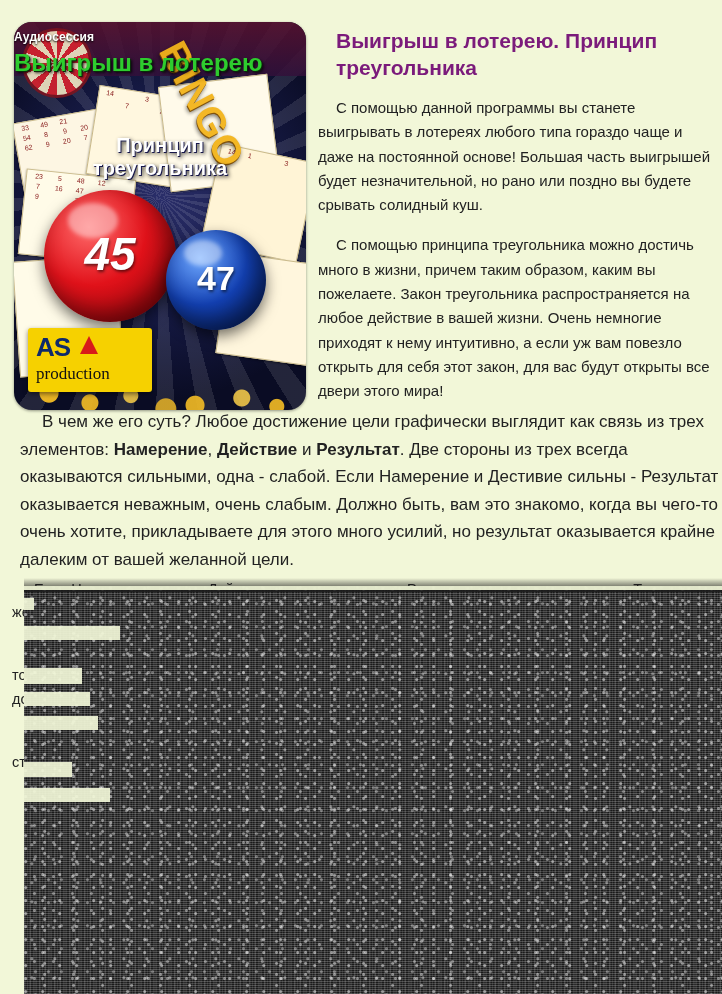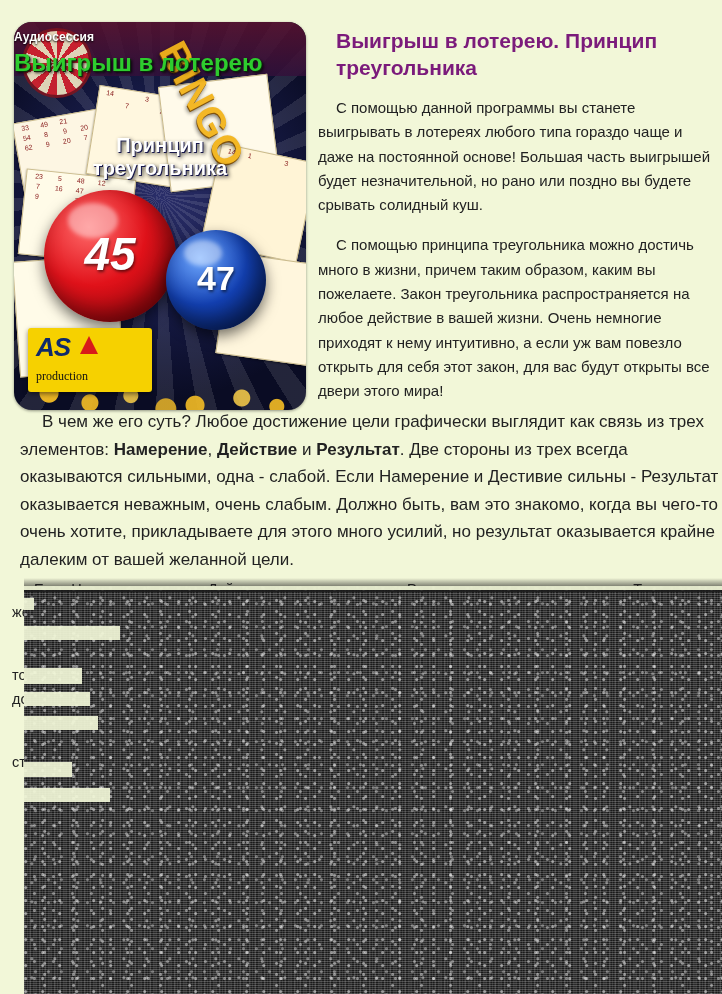--- a/index.html
+++ b/index.html
@@ -188,36 +188,35 @@
     width: 124px; height: 64px;
     background: #f6d100;
     border-radius: 3px;
     box-shadow: 0 2px 5px rgba(0,0,0,0.5);
   }
   .logo .as {
     position: absolute;
     left: 8px; top: 4px;
     font-size: 26px;
     font-weight: bold;
-    font-style: italic;
     color: #0e2a6b;
     letter-spacing: -1px;
   }
   .logo .tri {
     position: absolute;
     left: 52px; top: 8px;
     width: 0; height: 0;
     border-left: 9px solid transparent;
     border-right: 9px solid transparent;
     border-bottom: 18px solid #d81a1a;
   }
   .logo .prod {
     position: absolute;
     left: 8px; bottom: 8px;
-    font-size: 12px;
+    font-size: 17px;
     color: #111;
     font-family: "Liberation Serif", serif;
   }
   
   .headline {
     position: absolute;
     left: 320px;
     top: 28px;
     width: 396px;
     font-size: 21px;

